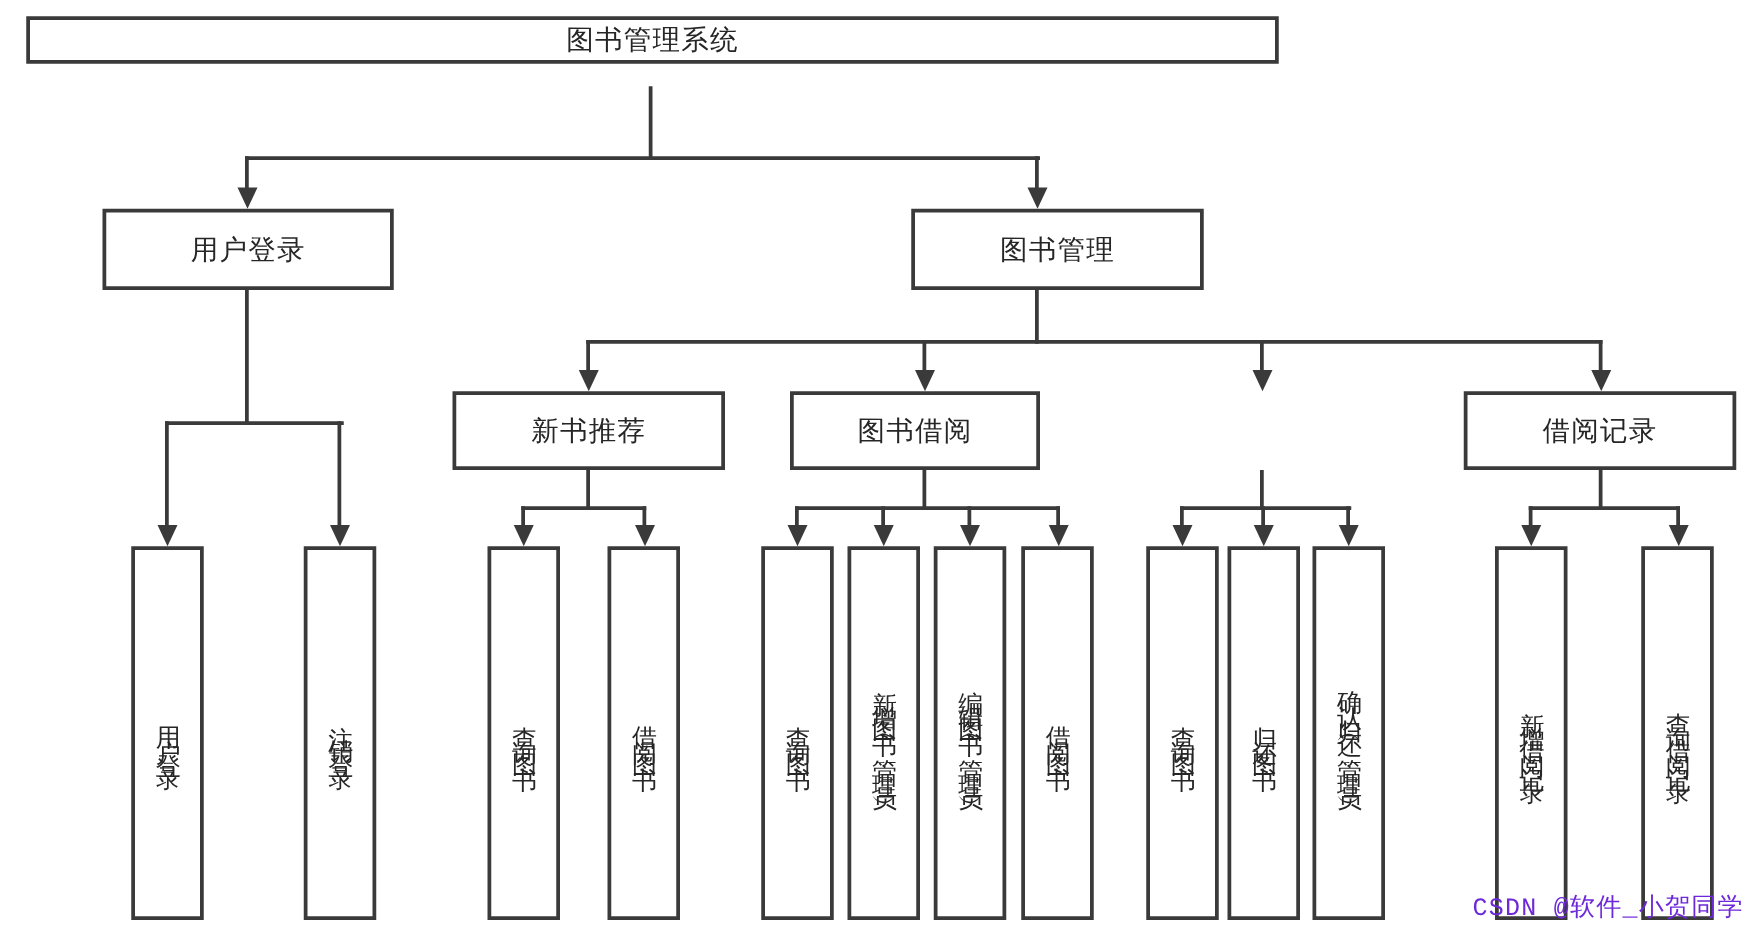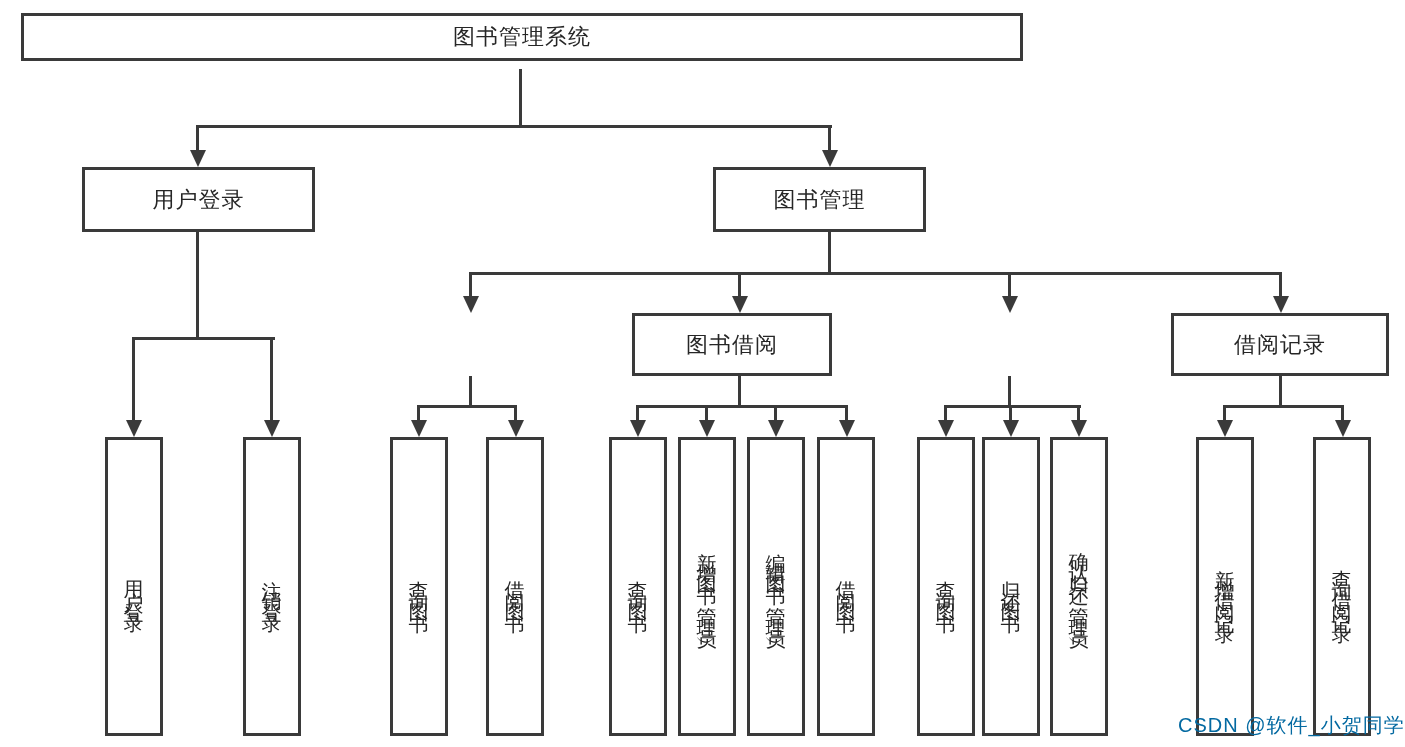--- a/index.html
+++ b/index.html
@@ -17,36 +17,36 @@
     font-size:20px;letter-spacing:11px;line-height:1;
     width:58px;top:437px;height:299px;
   }
   .line{position:absolute;background:#3a3a3a;}
   .arrow{
     position:absolute;width:0;height:0;
     border-left:8px solid transparent;border-right:8px solid transparent;
     border-top:17px solid #3a3a3a;
   }
   
-  .root{left:21px;top:13px;width:1002px;height:48px;}
+  .root{left:21px;top:13px;width:1002px;height:38px;}
   .n-user{left:82px;top:167px;width:233px;height:65px;}
-  .n-book{left:713px;top:167px;width:213px;height:65px;}
+  .n-book{left:729px;top:167px;width:234px;height:65px;}
   .l3{top:313px;height:63px;}
   .n-xinshu{left:362px;width:218px;}
   .n-jieyue{left:632px;width:200px;}
   .n-dangqian{left:901px;width:218px;}
   .n-jilu{left:1171px;width:218px;}
   .u1{left:105px;} .u2{left:243px;}
   .a1{left:390px;} .a2{left:486px;}
   .b1{left:609px;} .b2{left:678px;} .b3{left:747px;} .b4{left:817px;}
   .c1{left:917px;} .c2{left:982px;} .c3{left:1050px;}
   .d1{left:1196px;} .d2{left:1313px;}
   .watermark{
-    position:absolute;left:1178px;top:712px;font-size:20px;color:#0369a1;
-    letter-spacing:1px;z-index:6;white-space:nowrap;
+    position:absolute;left:1178px;top:712px;font-size:20px;color:#6d28d9;
+    letter-spacing:1px;z-index:6;white-space:nowrap;font-family:Liberation Mono, monospace;
   }
 </style>
 </head>
 <body>
 
 <div class="canvas">
 
   <div class="line" style="left:519px;top:69px;width:3px;height:59px;"></div>
 
   <div class="line" style="left:196px;top:125px;width:636px;height:3px;"></div>
@@ -106,20 +106,21 @@
   <div class="line" style="left:1223px;top:405px;width:3px;height:18px;"></div>
   <div class="arrow" style="left:1217px;top:420px;"></div>
   <div class="line" style="left:1341px;top:405px;width:3px;height:18px;"></div>
   <div class="arrow" style="left:1335px;top:420px;"></div>
 
   <div class="box h-box root">图书管理系统</div>
 
   <div class="box h-box n-user">用户登录</div>
   <div class="box h-box n-book">图书管理</div>
 
+  <div class="box h-box l3 n-xinshu">新书推荐</div>
   <div class="box h-box l3 n-jieyue">图书借阅</div>
   <div class="box h-box l3 n-jilu">借阅记录</div>
 
   <div class="box v-box u1">用户登录</div>
   <div class="box v-box u2">注销登录</div>
 
   <div class="box v-box a1">查询图书</div>
   <div class="box v-box a2">借阅图书</div>
 
   <div class="box v-box b1">查询图书</div>

